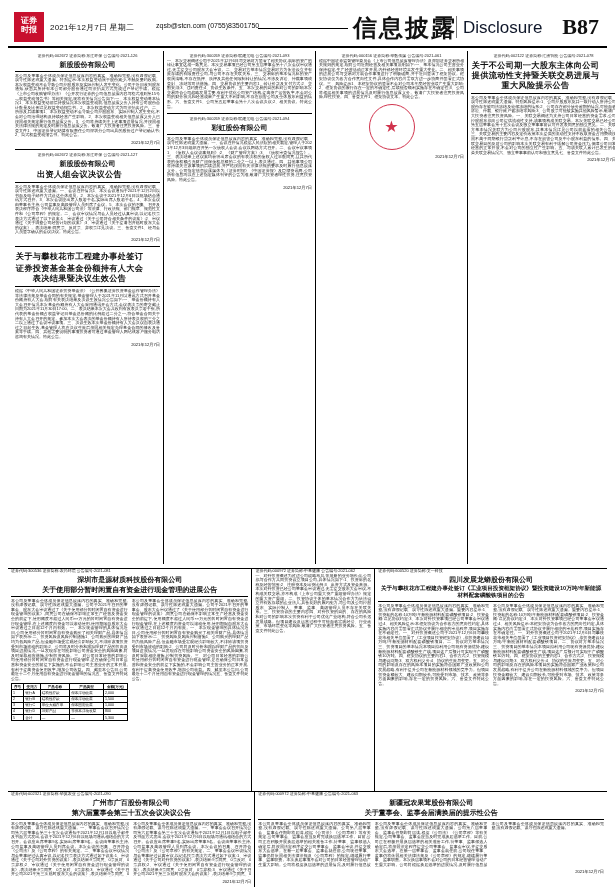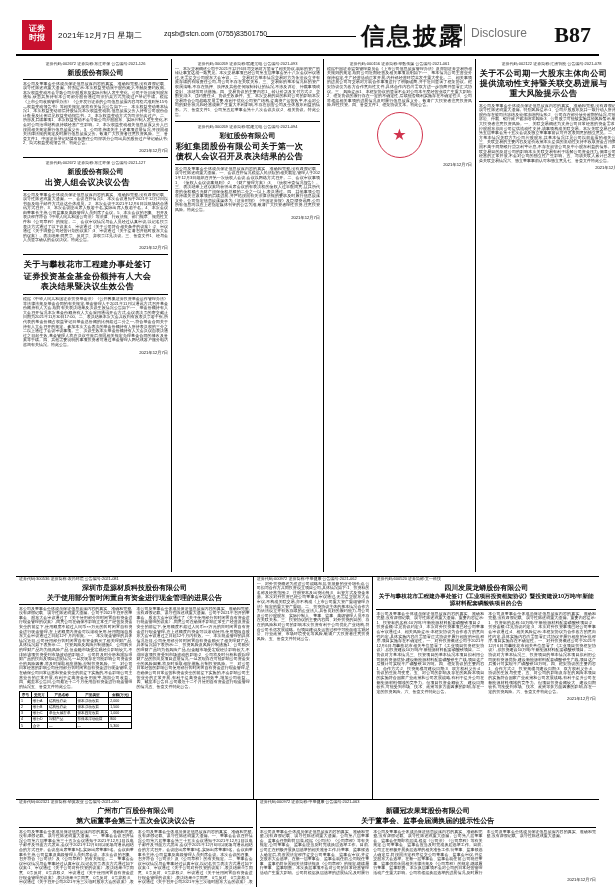--- a/index.html
+++ b/index.html
@@ -1,27 +1,27 @@
 <!DOCTYPE html>
 <html><head>
 <meta charset="utf-8">
 <style>
   html,body{margin:0;padding:0;background:#ffffff;}
   body{width:615px;height:887px;font-family:"Liberation Sans","DejaVu Sans",sans-serif;color:#111;}
-  .page{position:relative;width:615px;height:887px;box-sizing:border-box;padding:16px;}
+  .page{position:relative;width:615px;height:887px;box-sizing:border-box;padding:8px;}
   
   .masthead{position:relative;height:38px;border-bottom:2px solid #000;}
   .logo{position:absolute;left:6px;top:4px;width:30px;height:30px;background:#c8102e;color:#fff;
         font-size:8px;line-height:9px;text-align:center;padding-top:4px;box-sizing:border-box;font-weight:bold;}
   .mhdate{position:absolute;left:42px;top:14px;font-size:8px;color:#111;letter-spacing:.2px;}
   .mhmail{position:absolute;left:148px;top:14px;font-size:7px;color:#111;}
   .mhrule{position:absolute;left:250px;top:20px;width:90px;height:1px;background:#000;}
   .mhtitle{position:absolute;left:345px;top:4px;font-size:24px;font-weight:bold;letter-spacing:2px;
            font-family:"DejaVu Sans",sans-serif;}
-  .mhsub{position:absolute;left:455px;top:10px;font-size:12px;color:#737373;}
+  .mhsub{position:absolute;left:455px;top:10px;font-size:17px;color:#0f172a;}
   .mhbar{position:absolute;left:448px;top:8px;width:1px;height:22px;background:#777;}
   .mhpage{position:absolute;right:8px;top:6px;font-size:22px;font-weight:bold;font-family:"Liberation Serif",serif;}
   
   .cols{display:flex;width:615px;height:845px;box-sizing:border-box;padding:3px 4px 4px 4px;}
   .col{flex:1;border-right:1px solid #000;padding:0 3px;box-sizing:border-box;}
   .col:last-child{border-right:none;}
   .art{border-bottom:1px solid #000;padding:3px 0 4px 0;}
   .art:last-child{border-bottom:none;}
   .h1{font-size:8.2px;font-weight:bold;text-align:center;line-height:10px;margin:2px 16px 1px 0;letter-spacing:.3px;}
   .h2{font-size:7px;font-weight:bold;text-align:center;line-height:9px;margin:1px 0;}
@@ -88,21 +88,20 @@
     </div>
 
     <div class="col">
       <div class="art">
         <div class="tiny c">证券代码:300269    证券简称:联建光电    公告编号:2021-093</div>
         <div class="tiny" style="max-height:205px">一、本次交易概述公司于2021年12月6日与交易对方签署了相关协议,就标的资产的转让事宜达成一致意见。本次交易事项已经公司第五届董事会第十八次会议审议通过,无需提交公司股东大会审议。二、交易对方基本情况交易对方为依法设立并有效存续的有限责任公司,与公司不存在关联关系。三、交易标的基本情况标的资产权属清晰,不存在抵押、质押及其他任何限制转让的情况,不涉及诉讼、仲裁事项或查封、冻结等司法措施。四、交易协议的主要内容1、转让价款及支付方式;2、交割安排;3、违约责任;4、协议生效条件。五、本次交易的目的和对公司的影响本次交易符合公司战略发展需要,有利于优化公司资产结构,提高资产运营效率,不会对公司的财务状况和经营成果产生重大不利影响,不存在损害公司及全体股东利益的情形。六、备查文件1、公司第五届董事会第十八次会议决议;2、相关协议。特此公告。</div>
       </div>
       <div class="art">
         <div class="tiny c">证券代码:300269    证券简称:联建光电    公告编号:2021-094</div>
         <div class="h2">彩虹股份有限公司</div>
-        <div class="h1">彩虹集团股份有限公司关于第一次债权人会议召开及表决结果的公告</div>
         <div class="rule"></div>
         <div class="tiny" style="max-height:240px">本公司及董事会全体成员保证信息披露内容的真实、准确和完整,没有虚假记载、误导性陈述或重大遗漏。一、会议召开情况根据人民法院的相关裁定,管理人于2021年12月3日组织召开第一次债权人会议,会议以网络方式召开。二、会议审议事项1、《债权人会议议事规则》;2、《财产管理方案》;3、《债权审查情况报告》。三、表决结果上述议案均获得出席会议的有表决权的债权人过半数同意,且其所代表的债权额占无财产担保债权总额的二分之一以上,表决通过。四、其他事项公司将持续关注该事项的后续进展,并严格按照有关法律法规的要求及时履行信息披露义务。公司指定信息披露媒体为《证券时报》《中国证券报》及巨潮资讯网,公司所有信息均以在上述指定媒体刊登的公告为准,敬请广大投资者理性投资,注意投资风险。特此公告。</div>
         <div class="sig">2021年12月7日</div>
       </div>
     </div>
 
     <div class="col">
       <div class="art" style="border-bottom:none">
         <div class="tiny c">证券代码:000156    证券简称:华数传媒    公告编号:2021-061</div>
         <div class="tiny" style="max-height:420px">根据中国证券监督管理委员会《上市公司信息披露管理办法》及深圳证券交易所相关规则的规定,现将公司近期经营及相关事项说明如下:一、基本情况公司主营业务保持稳定,生产经营活动正常开展,内外部经营环境未发生重大变化。二、相关事项的进展公司与交易对方就合作事项进行了积极磋商,并于近日签署了框架协议。框架协议仅为各方合作意向性文件,具体合作内容尚需双方进一步协商并签署正式协议。三、风险提示1、本框架协议的签署不会对公司本年度经营业绩产生重大影响;2、框架协议的履行存在一定的不确定性,后续能否顺利实施存在不确定性;3、公司将根据相关事项的进展情况及时履行信息披露义务。敬请广大投资者注意投资风险,理性投资。四、备查文件1、框架协议文本。特此公告。</div>

